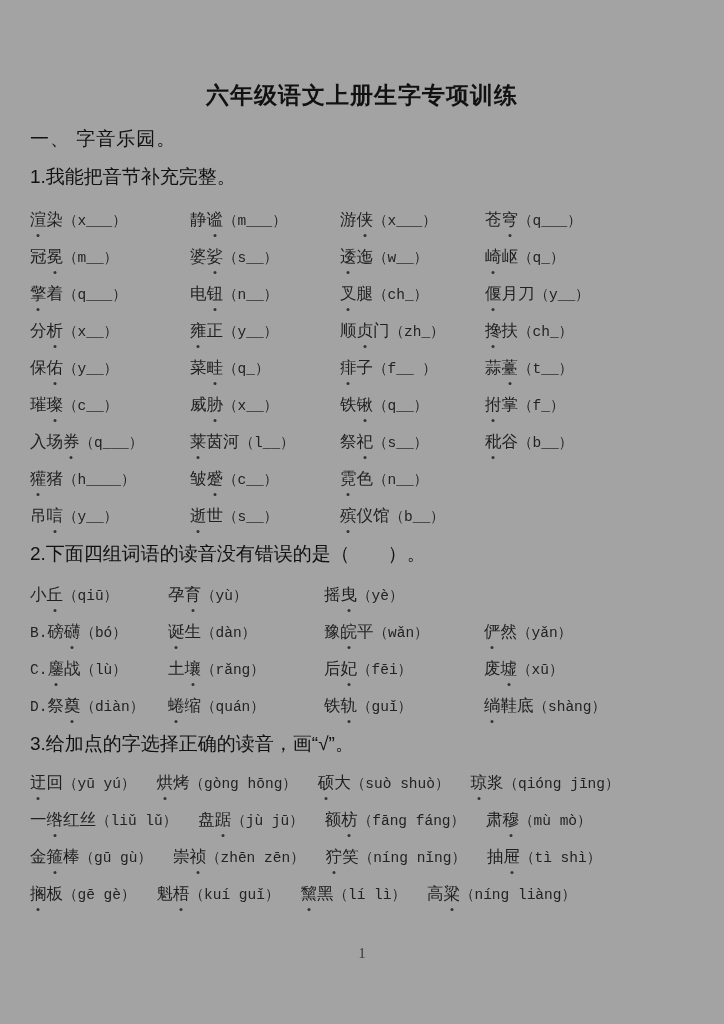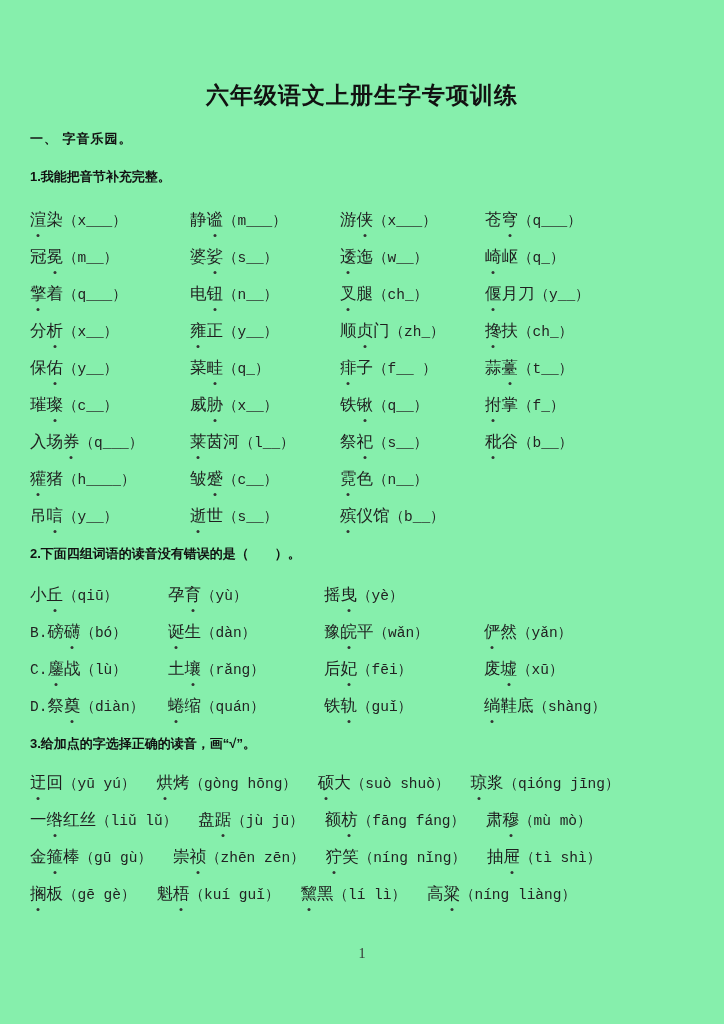--- a/index.html
+++ b/index.html
@@ -1,27 +1,27 @@
 <!DOCTYPE html>
 <html><head>
 <meta charset="utf-8">
 <style>
   html,body{margin:0;padding:0;background:#ffffff;}
   .page{
     width:724px;height:1024px;box-sizing:border-box;position:relative;
-    background:#86efac;color:#1f1f1f;overflow:hidden;
+    background:#a3a3a3;color:#1f1f1f;overflow:hidden;
     padding:80px 30px 0 30px;
     font-family:"Liberation Serif","DejaVu Serif",serif;
   }
   .doc-title{
     text-align:center;font-size:23px;font-weight:700;line-height:30px;margin:0;
     font-family:"Liberation Sans","DejaVu Sans",sans-serif;letter-spacing:1px;color:#111;
   }
   .sec-heading{
-    font-size:13px;font-weight:700;line-height:26px;margin:0;color:#111;
+    font-size:19px;font-weight:400;line-height:26px;margin:0;color:#111;
     font-family:"Liberation Sans","DejaVu Sans",sans-serif;
   }
   .h-sec1{margin-top:16px;letter-spacing:1px;}
   .h-q1{margin-top:12px;}
   .h-q2{margin-top:8px;}
   .h-q3{margin-top:6px;}
   .rows{margin-top:18px;}
   .rows-q2{margin-top:16px;}
   .rows-q3{margin-top:14px;}
   .word-row{display:flex;align-items:center;line-height:24px;margin-bottom:12px;white-space:nowrap;}

